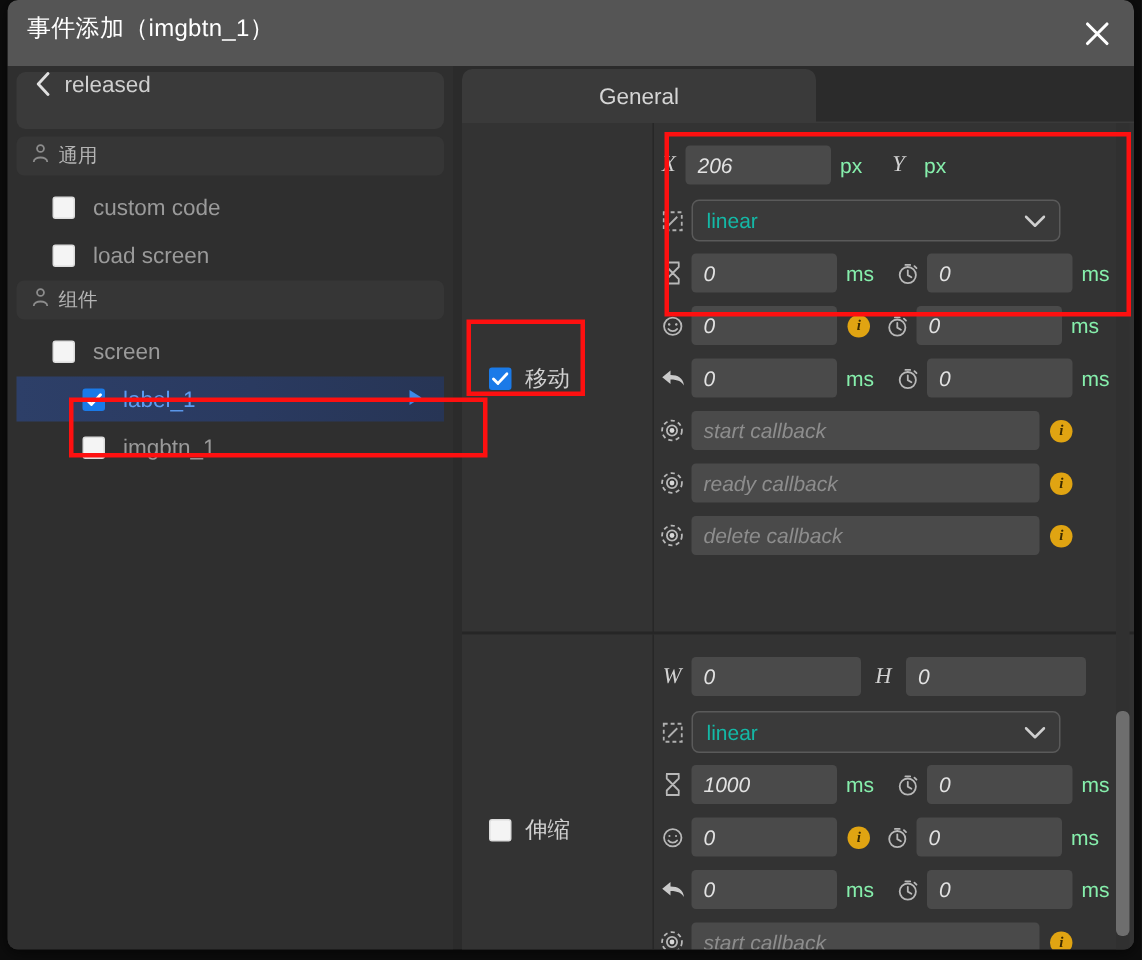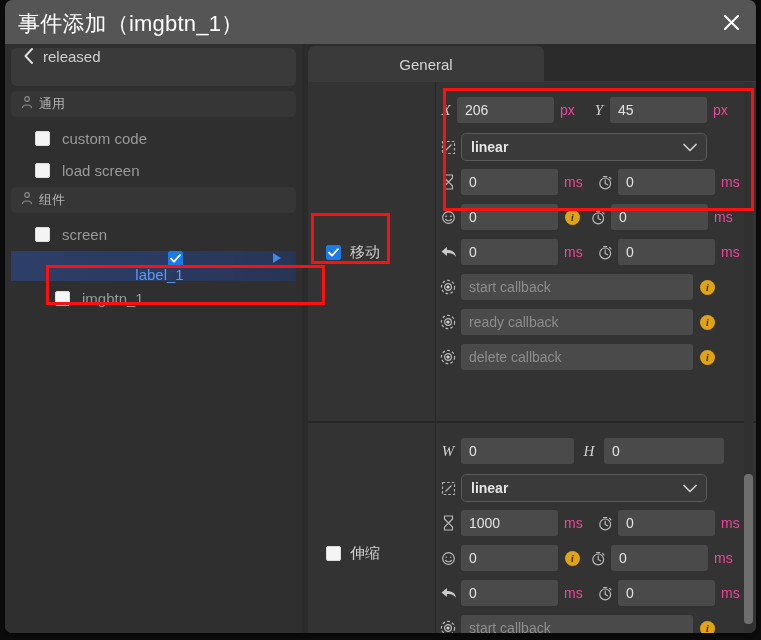--- a/index.html
+++ b/index.html
@@ -14,21 +14,21 @@
     background:#2b2b2b;border-radius:7px;overflow:hidden;
     box-shadow:0 2px 10px rgba(0,0,0,.6);
   }
   
   .titlebar{
     position:absolute;left:0;top:0;width:751px;height:44px;
     background:#555555;border-radius:7px 7px 0 0;
   }
   .titlebar-text{
     position:absolute;left:13px;top:9px;
-    font-size:22px;color:#ffffff;letter-spacing:.2px;
+    font-size:16px;color:#ffffff;letter-spacing:.2px;
     white-space:nowrap;
   }
   .close-btn{
     position:absolute;right:10px;top:7px;width:30px;height:30px;
     display:flex;align-items:center;justify-content:center;
     cursor:pointer;
   }
   .close-btn svg{display:block;}
 
   
@@ -65,21 +65,20 @@
     background:#1a7ae8;border-color:#1a7ae8;
     display:flex;align-items:center;justify-content:center;
   }
   .row .rl{margin-left:12px;font-size:15px;color:#9a9a9a;}
   .row-custom{top:79px;}   .row-custom .cb{margin-left:24px;}
   .row-load{top:111px;}    .row-load .cb{margin-left:24px;}
   .row-screen{top:175px;}  .row-screen .cb{margin-left:24px;}
   .row-label{
     top:207px;left:6px;width:285px;height:30px;
     background:linear-gradient(90deg,#2d3f68 0%,#2a3a60 55%,#273555 100%);
-    flex-direction:column;
   }
   .row-label .cb{margin-left:44px;}
   .row-label .rl{color:#5c9bf0;}
   .row-label .arrow{position:absolute;right:14px;display:block;}
   .row-img{top:239px;}     .row-img .cb{margin-left:44px;}
 
   
   .right-panel{
     position:absolute;left:303px;top:44px;width:448px;height:589px;
     background:#2b2b2b;
@@ -121,32 +120,31 @@
 
   .frow{position:absolute;left:0;width:321px;height:32px;display:flex;align-items:center;}
   .ic{width:26px;flex:0 0 auto;display:flex;align-items:center;justify-content:center;}
   .axis{
     width:22px;flex:0 0 auto;text-align:center;
     font-style:italic;font-size:15px;color:#d2d2d2;font-family:"Liberation Serif",serif;
   }
   .inp{
     height:26px;background:#4a4a4a;border:none;border-radius:3px;
     color:#e2e2e2;font-size:14px;padding:0 8px;box-sizing:border-box;
-    font-family:"Liberation Sans",sans-serif;outline:none;
+    font-family:"Liberation Sans",sans-serif;outline:none;font-style:italic;
   }
   .inp::placeholder{color:#8d8d8d;}
   .inp.wide{width:97px;}
   .inp.cb-wide{width:232px;}
-  .unit{width:28px;flex:0 0 auto;font-size:14px;color:#ec4899;margin-left:6px;}
+  .unit{width:28px;flex:0 0 auto;font-size:14px;color:#86efac;margin-left:6px;}
   .sel{
     height:28px;width:246px;background:#3a3a3a;
-    border:1px solid #5a5a5a;border-radius:5px;color:#e5e5e5;
+    border:1px solid #5a5a5a;border-radius:5px;color:#14b8a6;
     font-size:14px;display:flex;align-items:center;box-sizing:border-box;
     cursor:pointer;
-    font-weight:bold;
   }
   .sel .sv{margin-left:9px;}
   .sel .sc{margin-left:auto;margin-right:9px;display:block;}
   .info{
     width:15px;height:15px;border-radius:50%;background:#e0a412;
     color:#3a2a00;font-size:10px;font-style:italic;font-weight:bold;
     display:flex;align-items:center;justify-content:center;
     flex:0 0 auto;margin-left:7px;font-family:"Liberation Serif",serif;
   }
   .sp{flex:0 0 auto;}
@@ -268,21 +266,20 @@
           </div>
         </div>
 
         <div class="fields">
 
           <div class="frow" style="top:12px;">
             <span class="axis">X</span>
             <input class="inp wide" value="206" style="">
             <span class="unit">px</span>
             <span class="axis">Y</span>
-            <input class="inp wide" value="45" style="">
             <span class="unit">px</span>
           </div>
 
           <div class="frow" style="top:49px;">
             <span class="ic">
               <svg width="15" height="15" viewBox="0 0 15 15">
                 <rect x="1.5" y="1.5" width="12" height="12" fill="none" stroke="#b0b0b0" stroke-width="1.2" stroke-dasharray="2.6 2"></rect>
                 <path d="M4.5 10.5 L10.5 4.5" stroke="#b0b0b0" stroke-width="1.2" fill="none"></path>
               </svg>
             </span>

